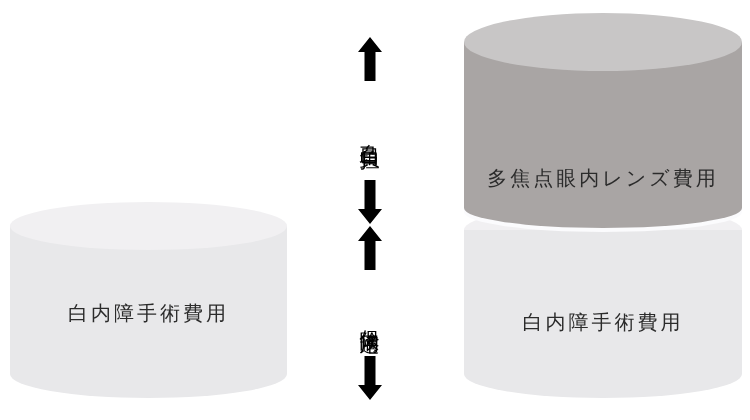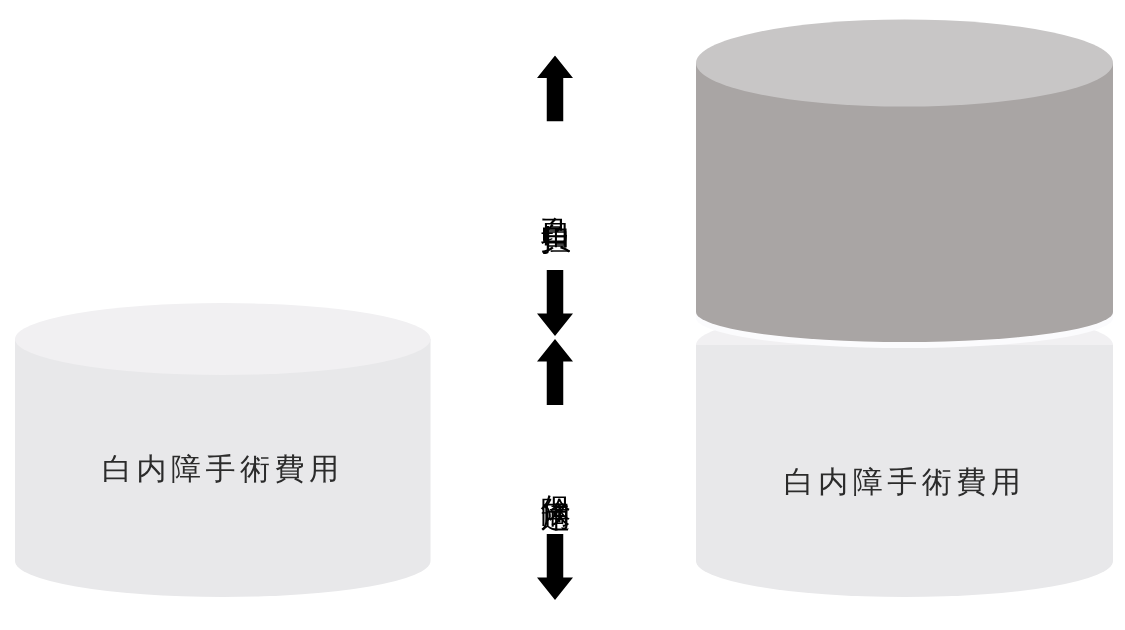--- a/index.html
+++ b/index.html
@@ -122,16 +122,17 @@
 
     <div class="cyl seg-bottom">
       <div class="cyl-top" style="background-color: rgb(241, 240, 242);"></div>
       <div class="cyl-body round-bottom-24" style="background-color: rgb(232, 232, 234);"></div>
       <div class="cyl-label" style="color: rgb(43, 43, 43);">白内障手術費用</div>
     </div>
 
     <div class="cyl seg-top">
       <div class="cyl-body round-bottom-20 white-rim" style="background-color: rgb(169, 165, 164);"></div>
       <div class="cyl-top" style="background-color: rgb(200, 198, 198);"></div>
+      <div class="cyl-label" style="color: rgb(43, 43, 43);">多焦点眼内レンズ費用</div>
     </div>
 
   </div>
 </div>
 
 </body></html>

